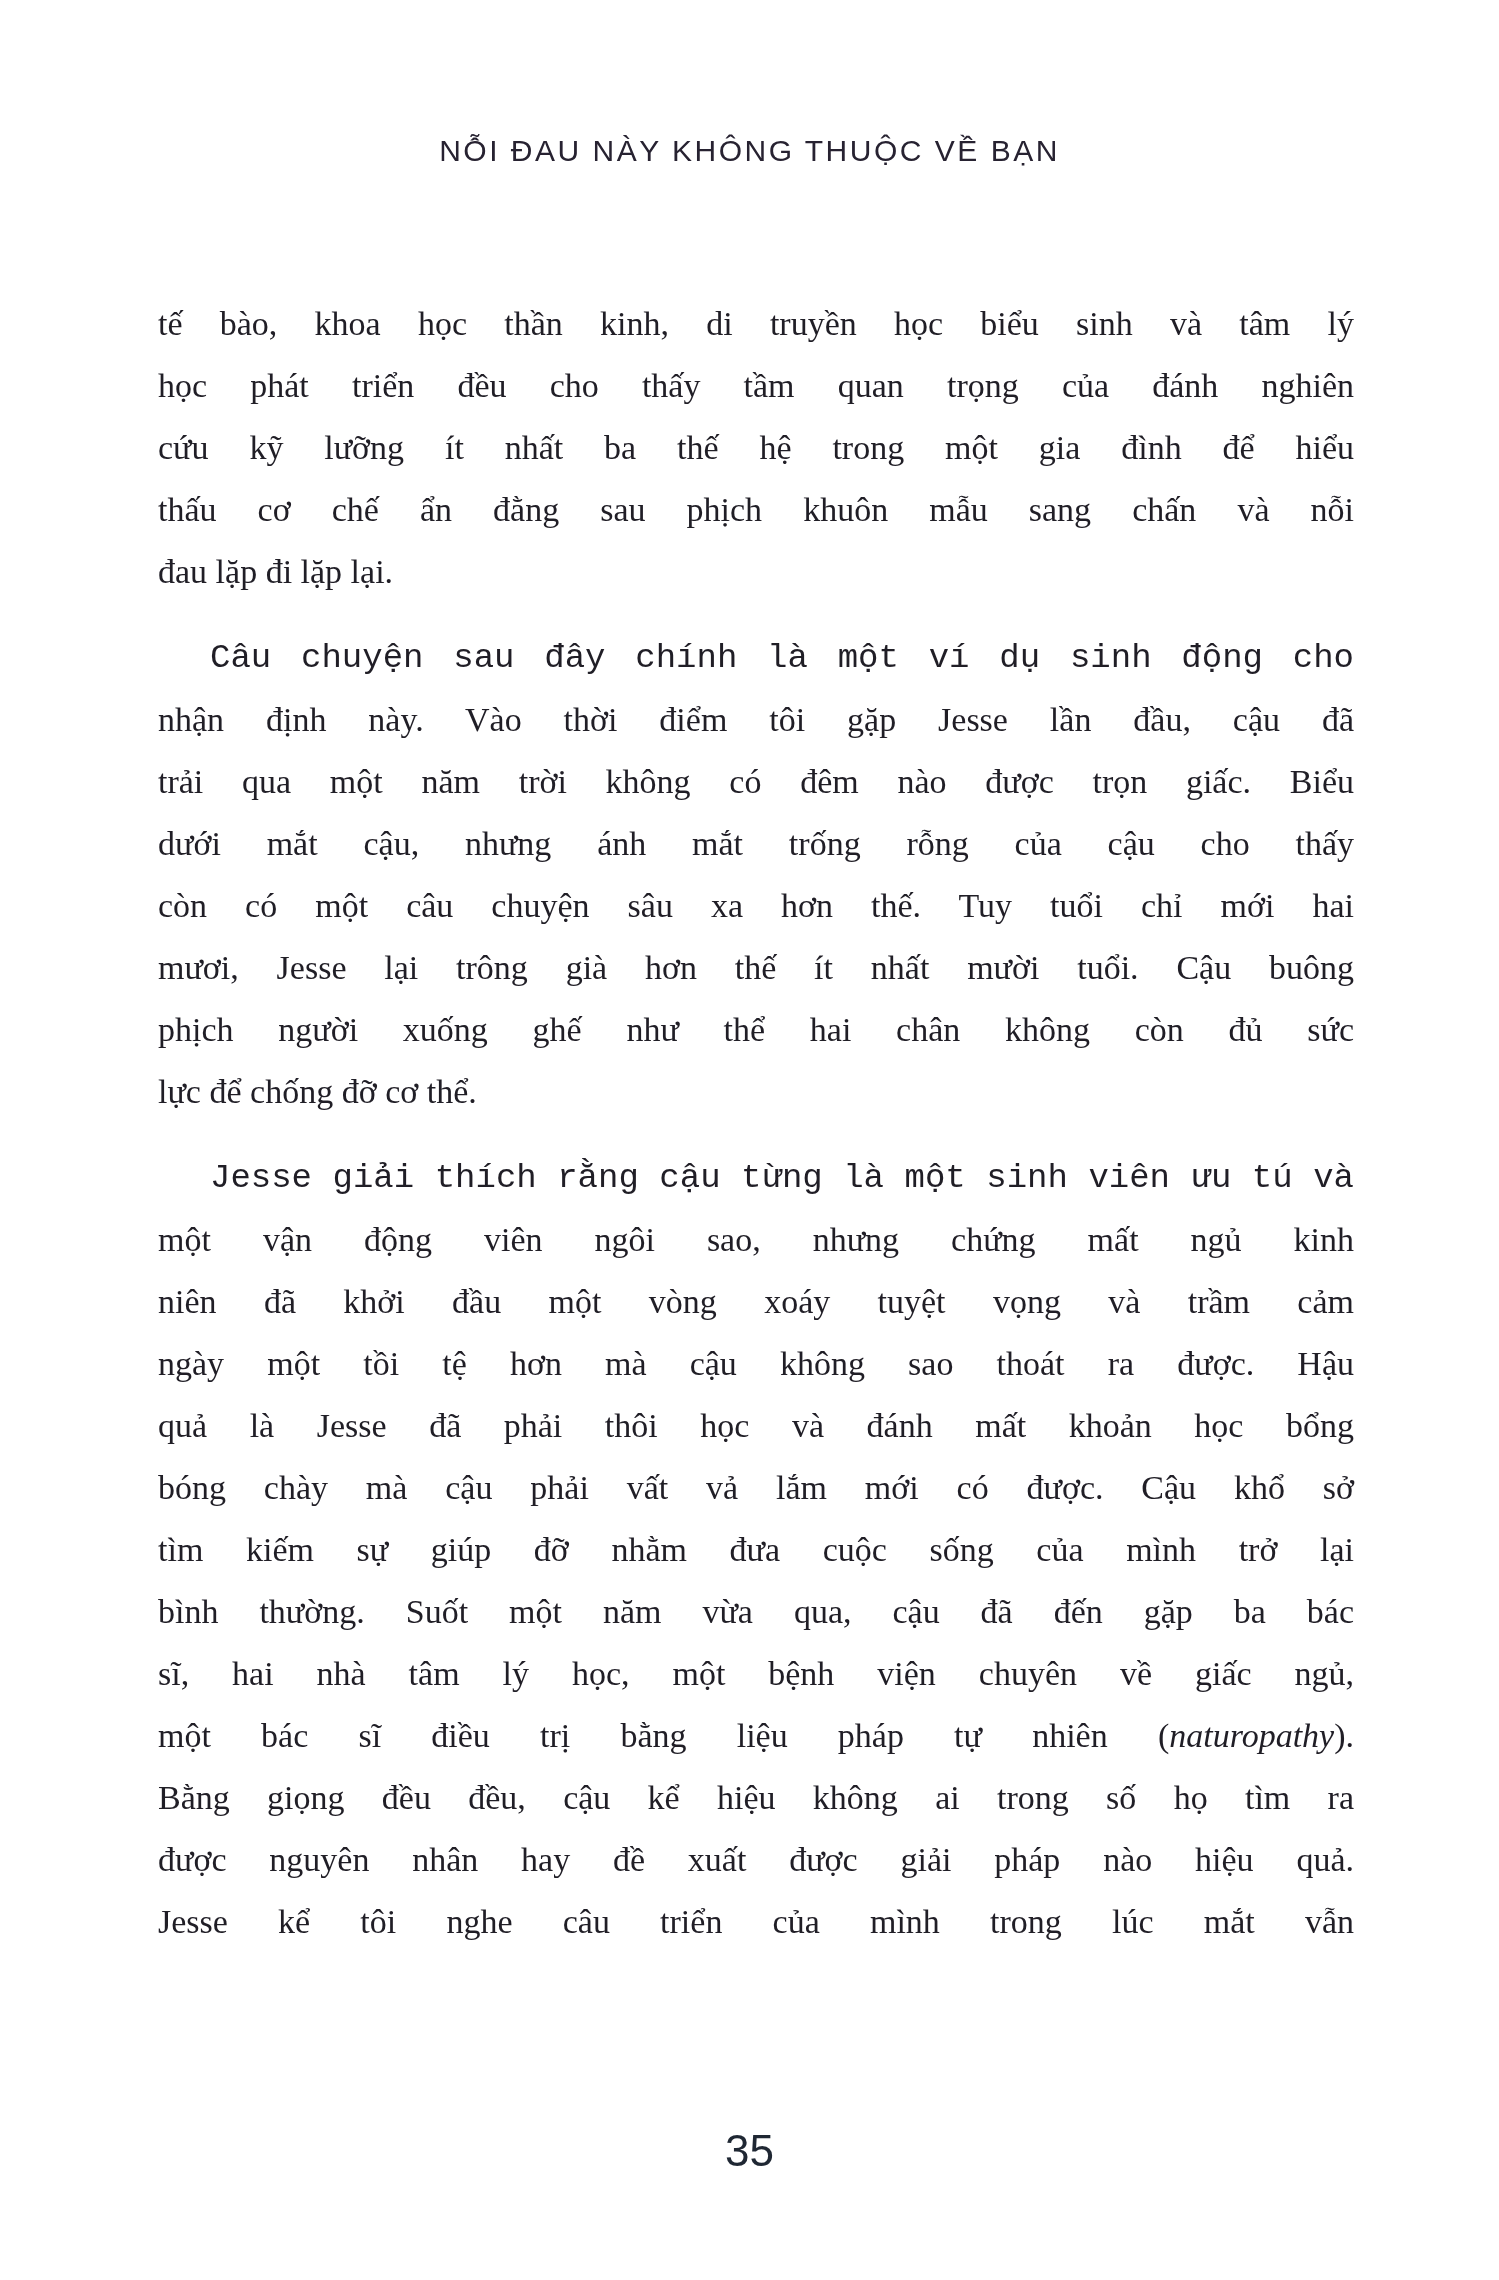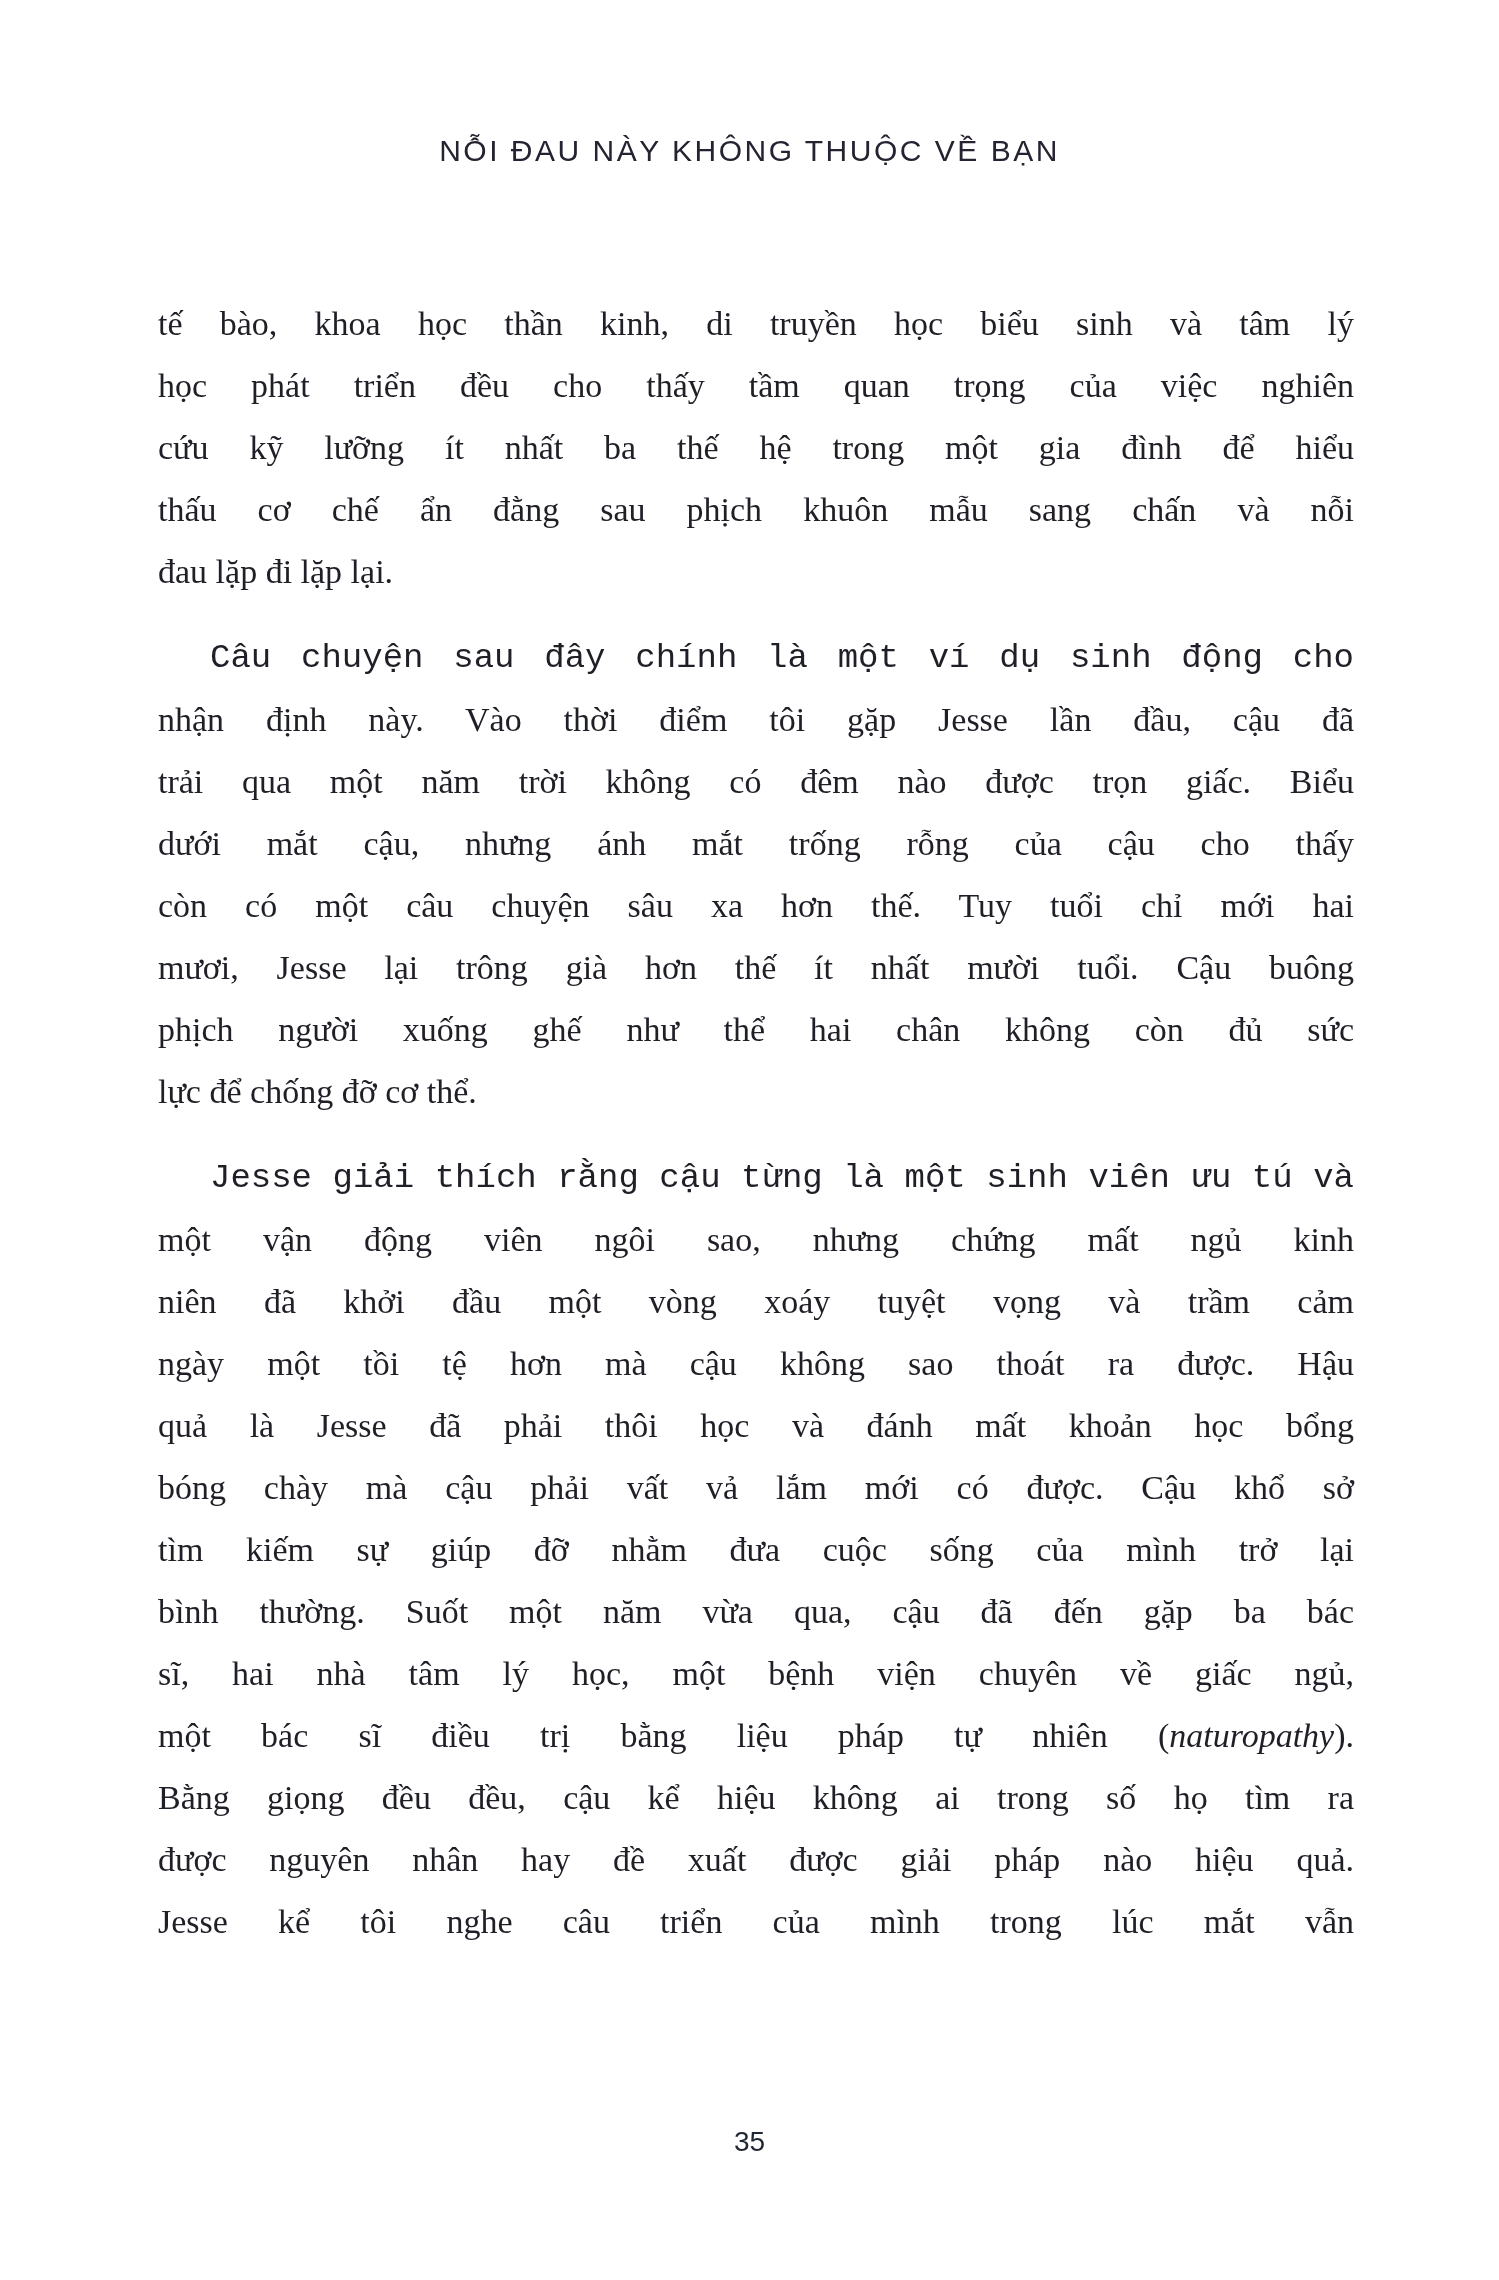--- a/index.html
+++ b/index.html
@@ -58,35 +58,35 @@
     text-indent: 52px;
     font-family: Liberation Mono, monospace;
   }
   .page-number {
     position: absolute;
     top: 2126px;
     left: 0;
     width: 100%;
     text-align: center;
     font-family: "Liberation Sans", sans-serif;
-    font-size: 28px;
+    font-size: 44px;
     font-weight: 400;
     color: #1f2733;
   }
 </style>
 </head>
 <body>
 
 <div class="page">
   <header class="running-header">NỖI ĐAU NÀY KHÔNG THUỘC VỀ BẠN</header>
 
   <main class="body-text">
       <div class="para">
         <div class="line">tế bào, khoa học thần kinh, di truyền học biểu sinh và tâm lý</div>
-        <div class="line">học phát triển đều cho thấy tầm quan trọng của việc nghiên</div>
+        <div class="line">học phát triển đều cho thấy tầm quan trọng của đánh nghiên</div>
         <div class="line">cứu kỹ lưỡng ít nhất ba thế hệ trong một gia đình để hiểu</div>
         <div class="line">thấu cơ chế ẩn đằng sau phịch khuôn mẫu sang chấn và nỗi</div>
         <div class="line last">đau lặp đi lặp lại.</div>
       </div>
       <div class="para indent">
         <div class="line">Câu chuyện sau đây chính là một ví dụ sinh động cho</div>
         <div class="line">nhận định này. Vào thời điểm tôi gặp Jesse lần đầu, cậu đã</div>
         <div class="line">trải qua một năm trời không có đêm nào được trọn giấc. Biểu</div>
         <div class="line">dưới mắt cậu, nhưng ánh mắt trống rỗng của cậu cho thấy</div>
         <div class="line">còn có một câu chuyện sâu xa hơn thế. Tuy tuổi chỉ mới hai</div>

